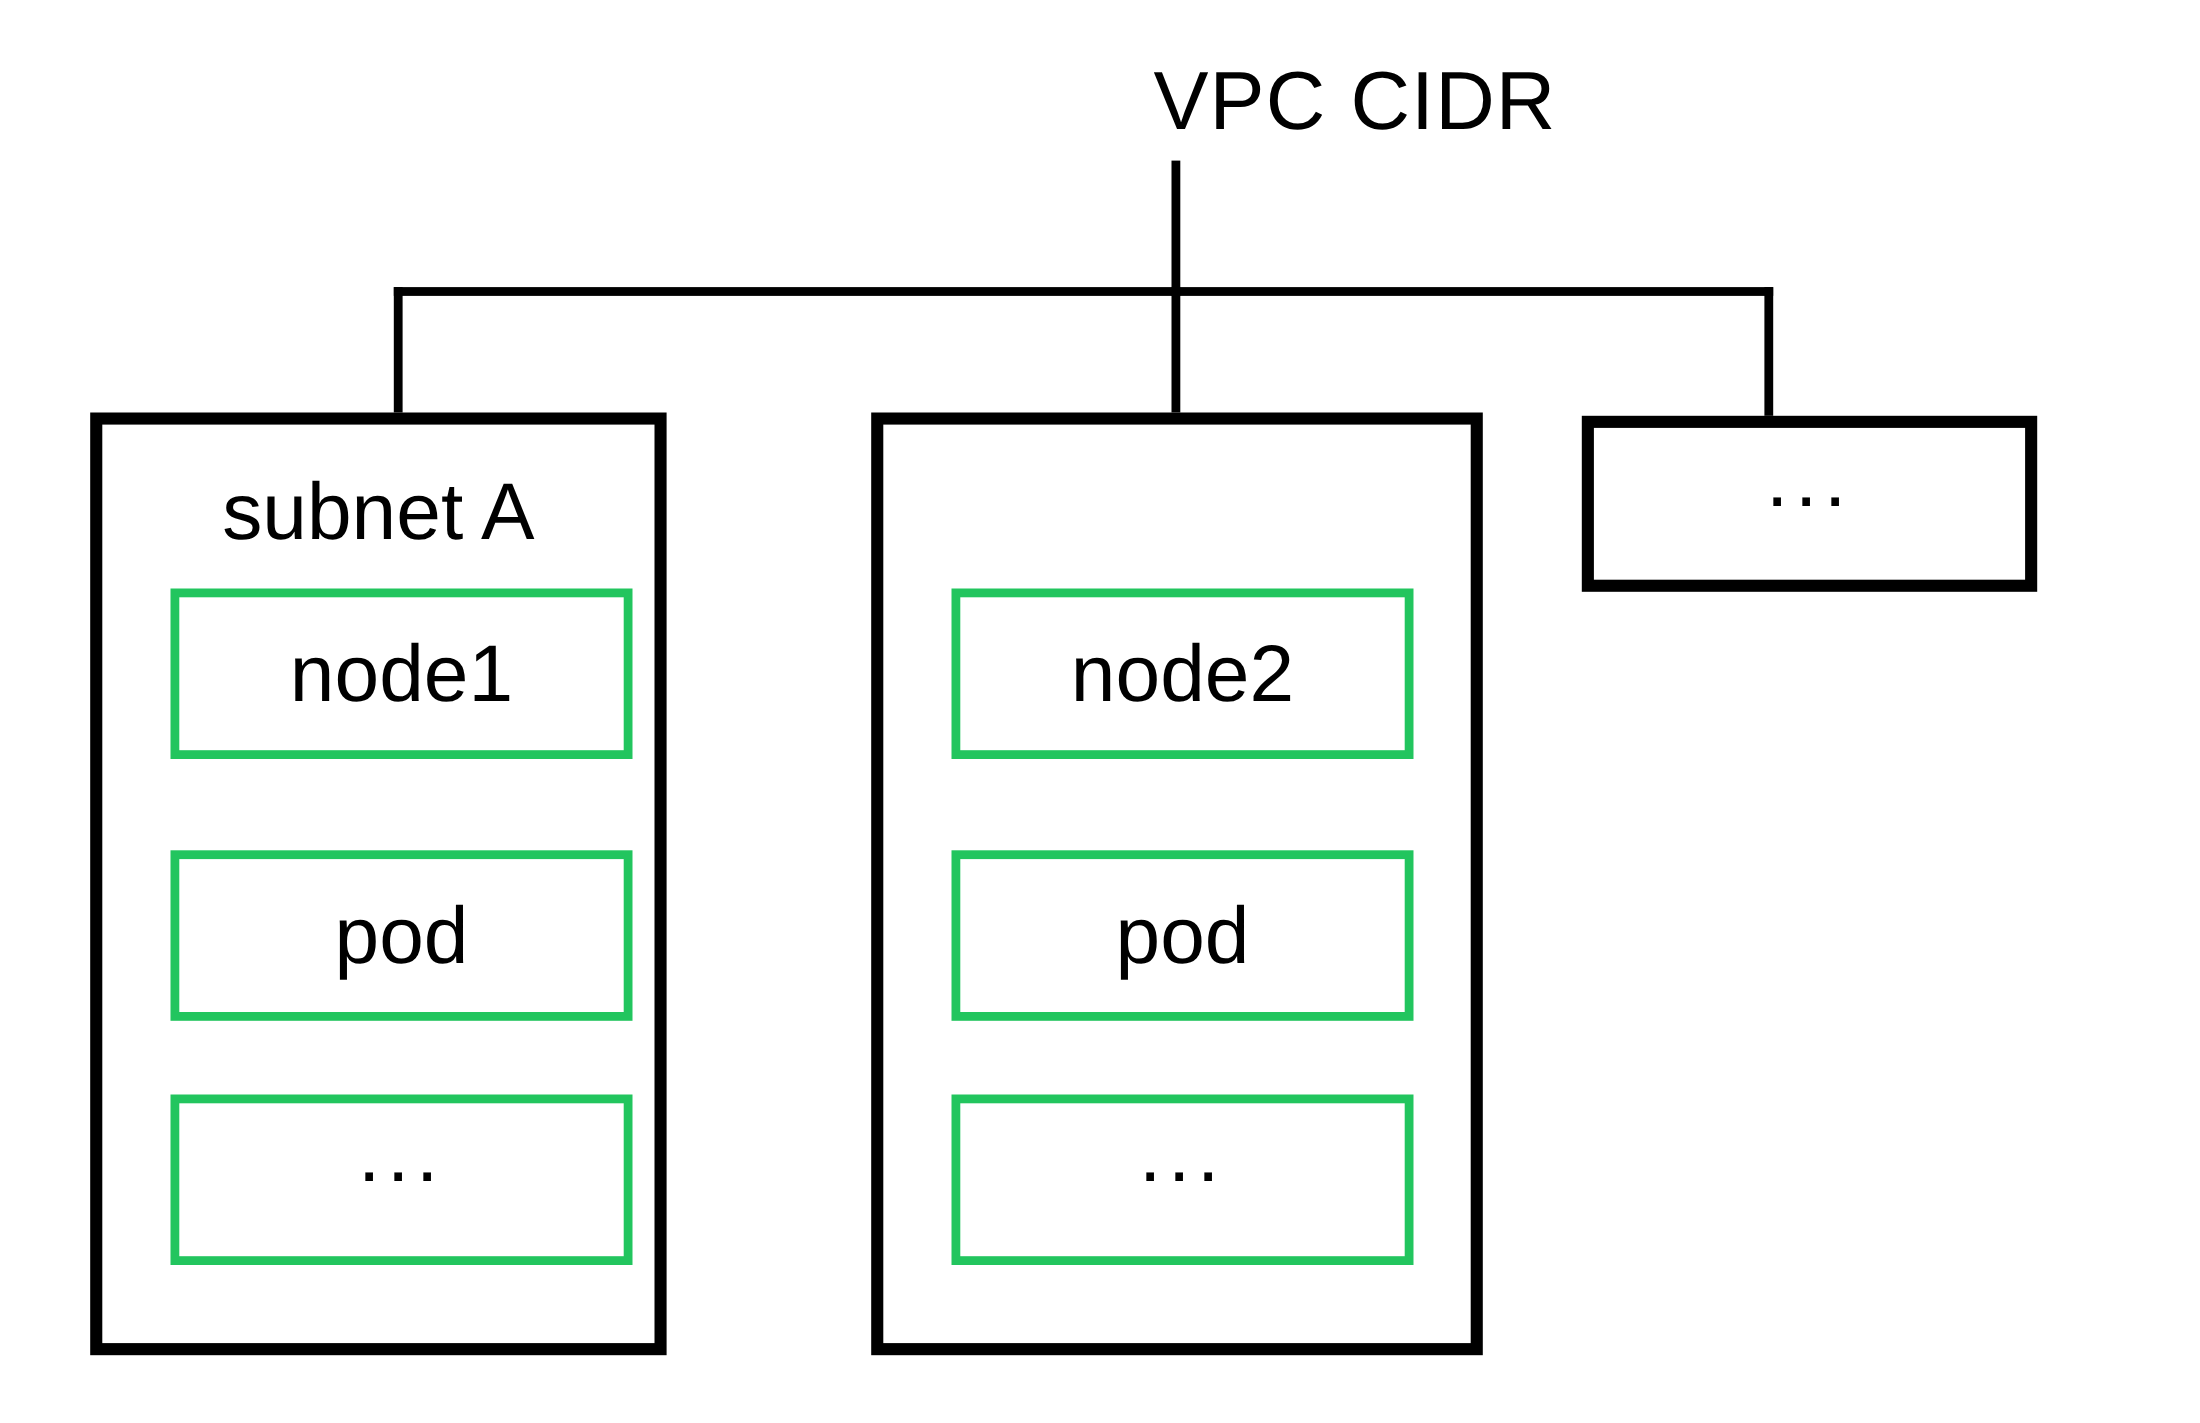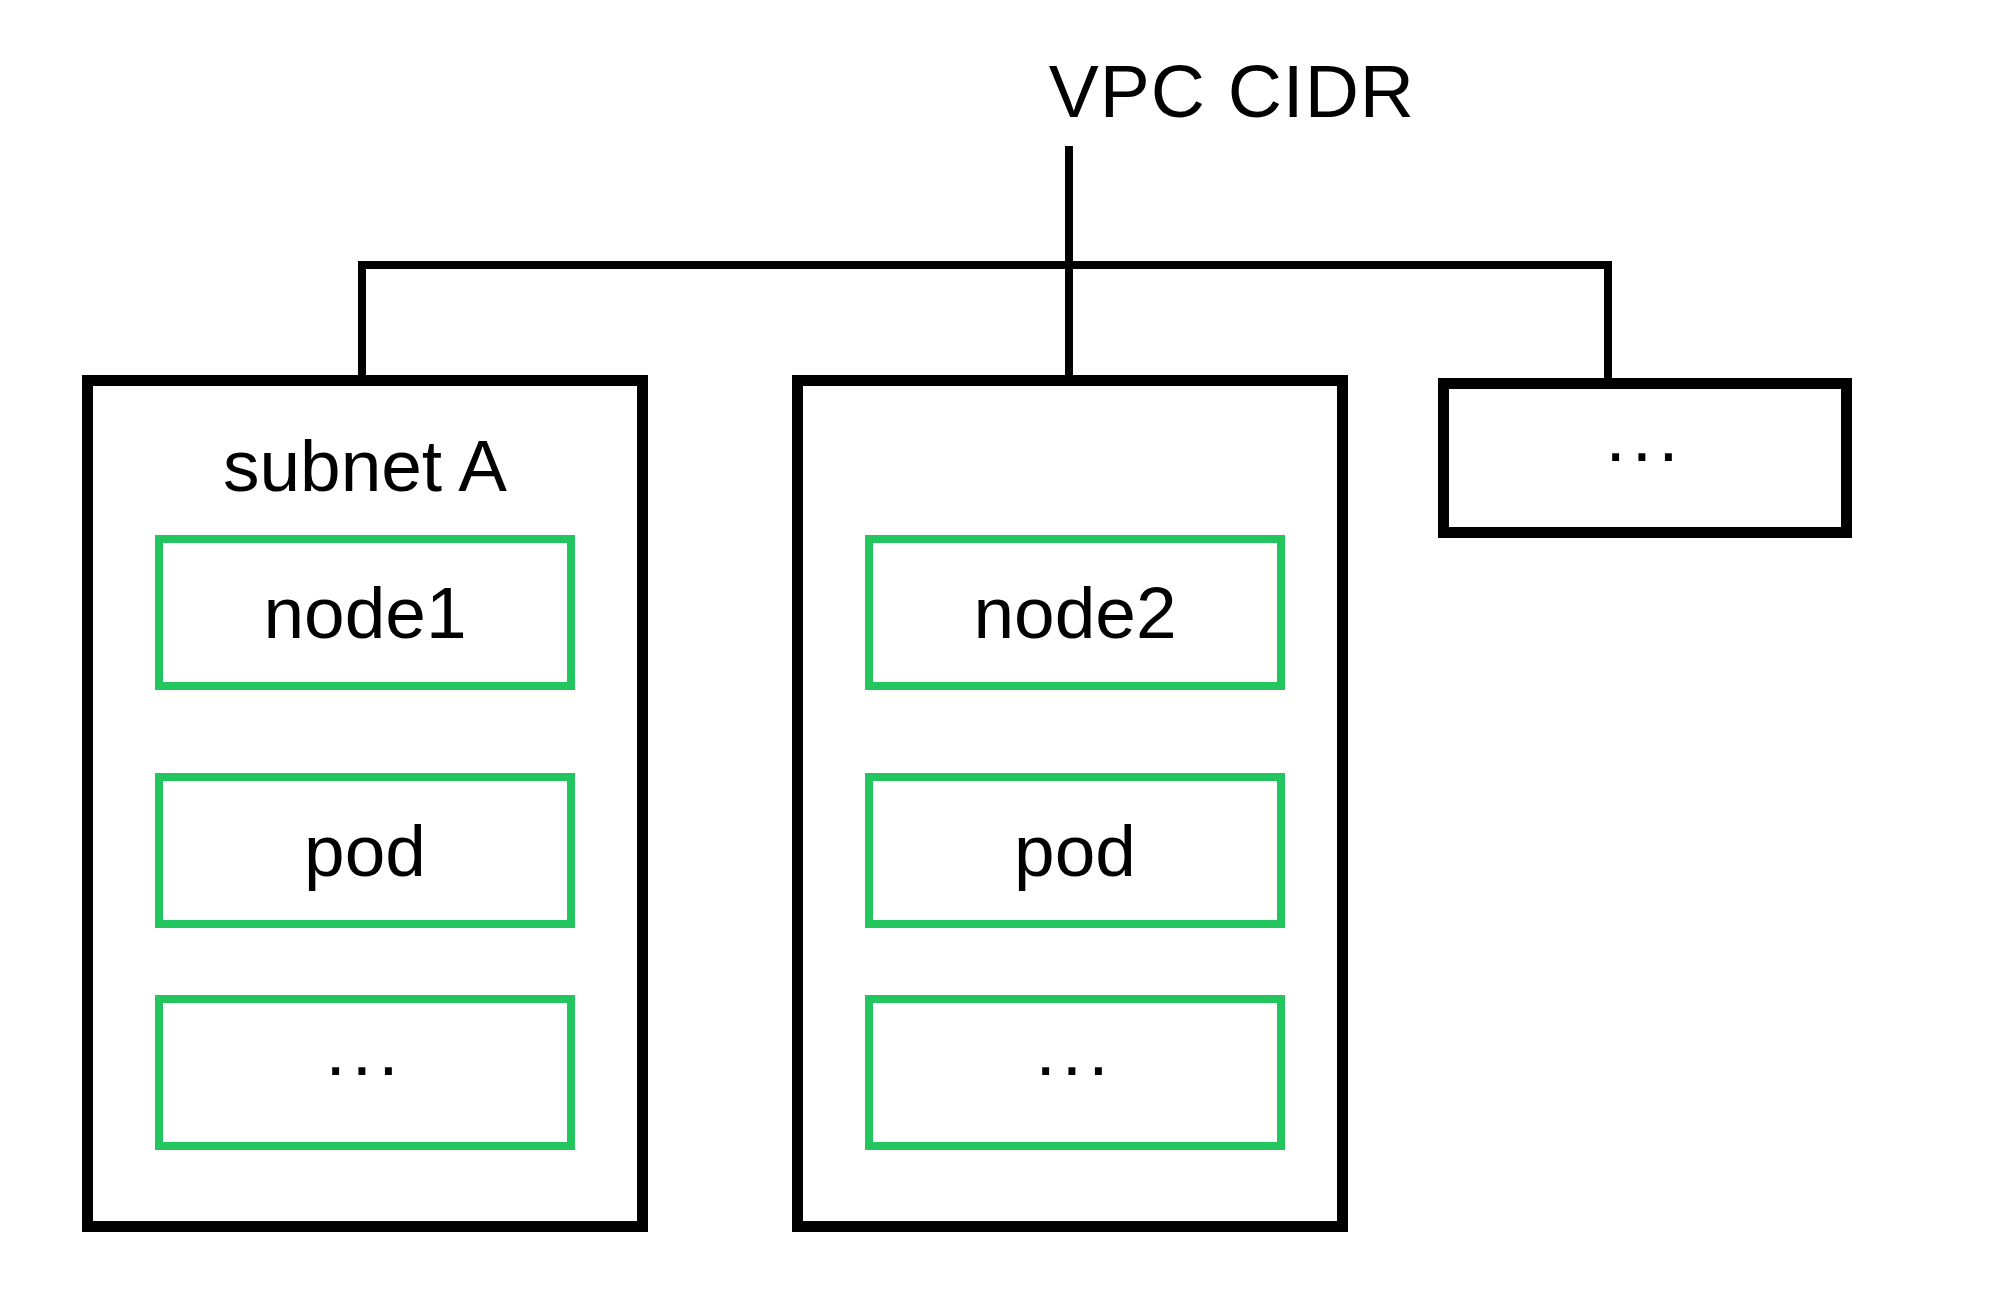--- a/index.html
+++ b/index.html
@@ -40,21 +40,21 @@
   .drop-c { left: 1604px; top: 261px; width: 8px;    height: 125px; }
 
   .subnet {
     position: absolute;
     top: 375px;
     height: 857px;
     border: 11px solid #000000;
     box-sizing: border-box;
     background: #ffffff;
   }
-  .subnet-a { left: 82px;  width: 566px; }
+  .subnet-a { left: 82px;  width: 524px; }
   .subnet-b { left: 792px; width: 556px; }
 
   .subnet-label {
     position: absolute;
     left: 0;
     right: 0;
     top: 38px;
     text-align: center;
     font-size: 73px;
     font-weight: 500;

